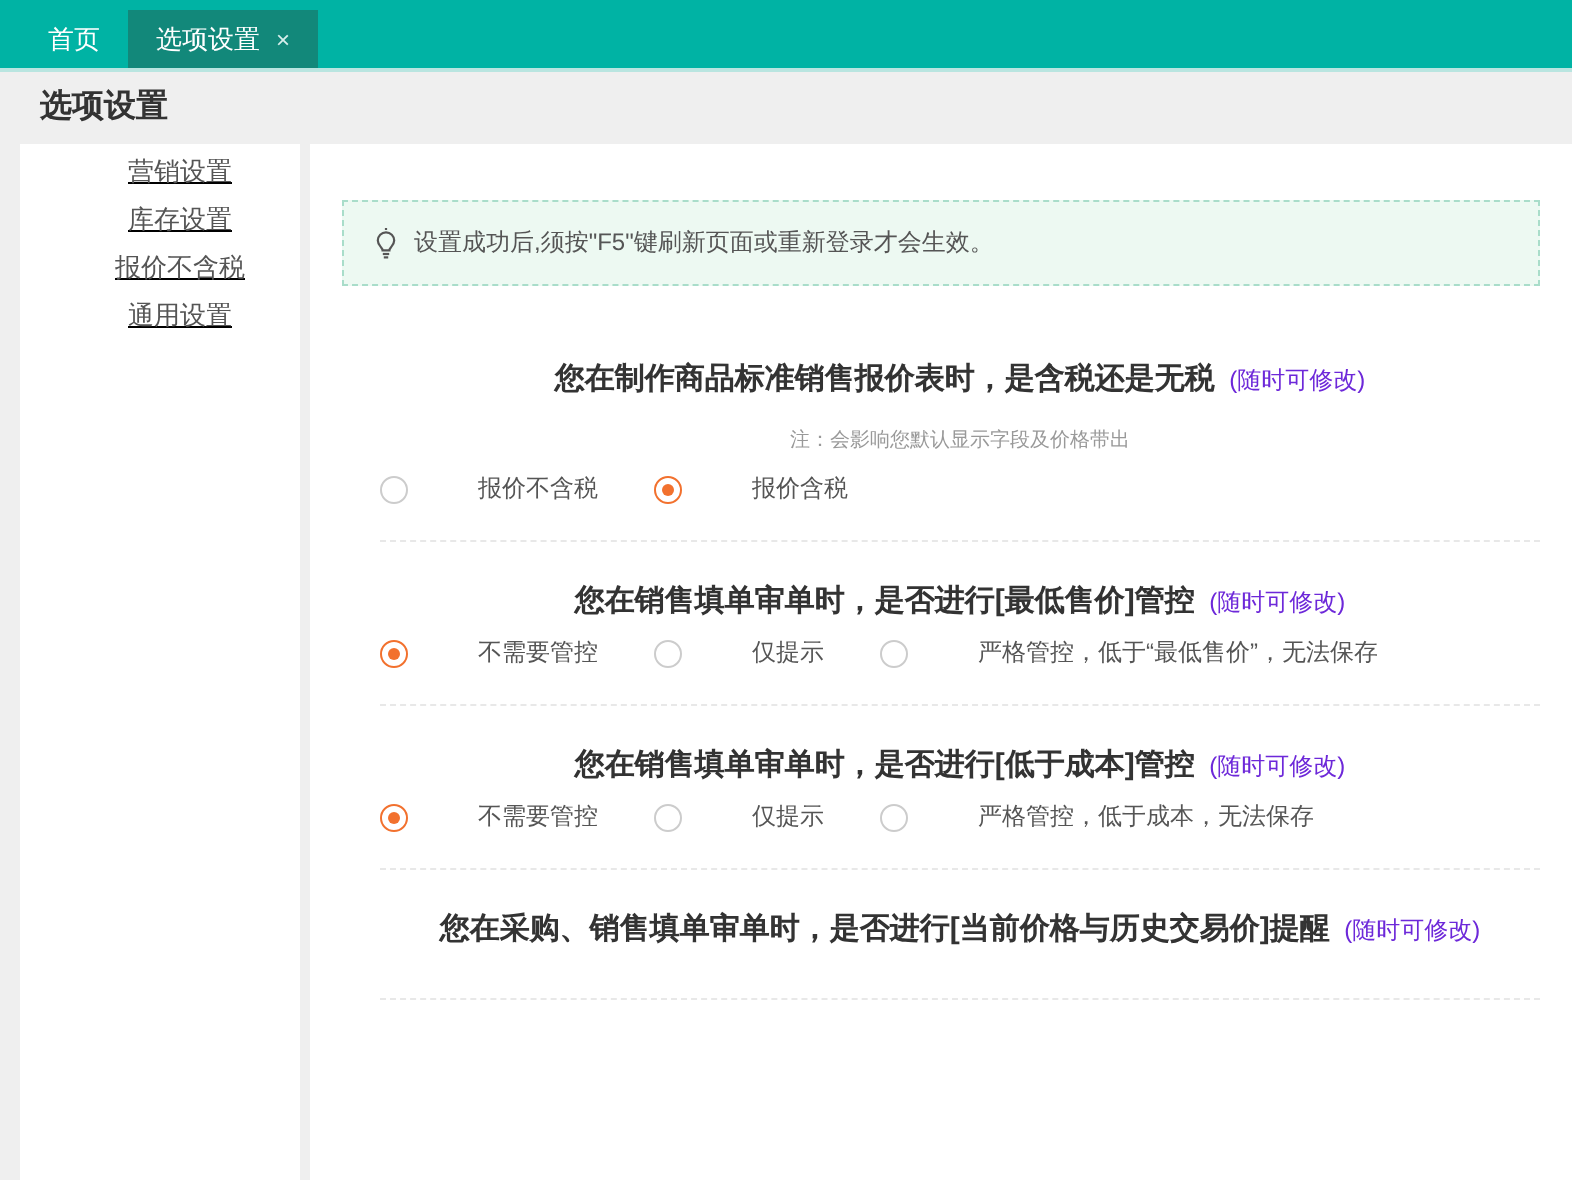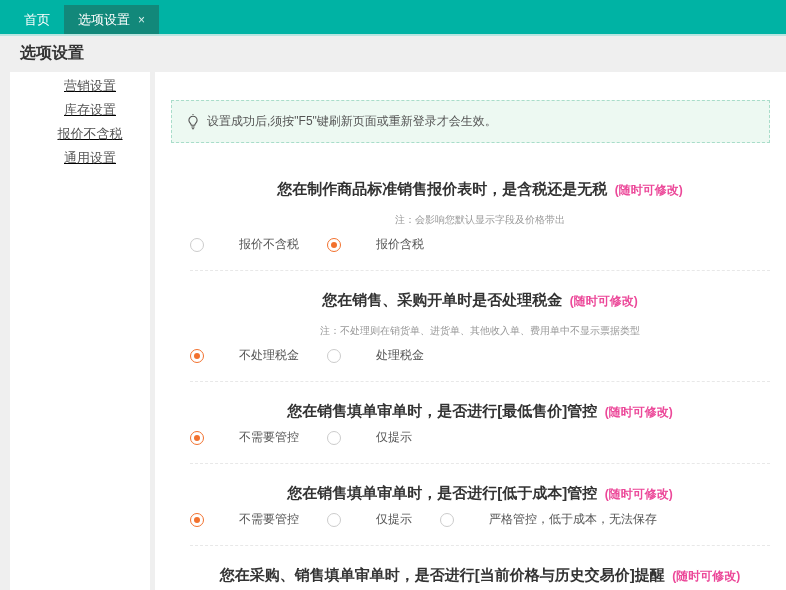--- a/index.html
+++ b/index.html
@@ -32,21 +32,21 @@
   
   .notice { margin:28px 16px 0 16px; background:#edf9f2; border:1px dashed #a9ddca;
     padding:12px 14px; display:flex; align-items:center; font-size:12px; color:#555; }
   .notice svg { margin-right:7px; flex:0 0 auto; }
 
   
   .sections { padding:0 16px 0 35px; }
   .section { padding:20px 0 17px 0; border-bottom:1px dashed #e8e8e8; }
   .section.first { padding-top:37px; }
   .sec-title { font-size:15px; font-weight:600; color:#333; margin-bottom:14px; }
-  .sec-title .hint { font-size:12px; font-weight:700; color:#ec4899; margin-left:4px; }
+  .sec-title .hint { font-size:12px; font-weight:400; color:#6d28d9; margin-left:4px; }
   .sec-note { font-size:10px; color:#999; margin-bottom:9px; }
   .section.no-note .sec-title { margin-bottom:8px; }
   .opts { display:flex; align-items:center; }
   .opt { display:flex; align-items:center; margin-right:28px; cursor:pointer;gap:29px; }
   .radio { width:14px; height:14px; border:1px solid #ccc; border-radius:50%;
     background:#fff; margin-right:6px; position:relative; flex:0 0 auto; }
   .opt.checked .radio { border-color:#f2712e; }
   .opt.checked .radio::after { content:""; position:absolute; left:3px; top:3px;
     width:6px; height:6px; border-radius:50%; background:#f2712e; }
   .opt-label { font-size:12px; color:#555; white-space:nowrap; }
@@ -110,49 +110,37 @@
             <div class="opt">
     <span class="radio"></span>
     <span class="opt-label">报价不含税</span>
   </div>
             <div class="opt checked">
     <span class="radio"></span>
     <span class="opt-label">报价含税</span>
   </div>
           </div>
   </div>
-        <div class="section">
-    <div class="sec-title">
-      <span>您在销售、采购开单时是否处理税金</span><span class="hint"> (随时可修改)</span>
-    </div>
-    <div class="sec-note">注：不处理则在销货单、进货单、其他收入单、费用单中不显示票据类型</div>
-    <div class="opts">
-            <div class="opt checked">
-    <span class="radio"></span>
-    <span class="opt-label">不处理税金</span>
-  </div>
-            <div class="opt">
-    <span class="radio"></span>
-    <span class="opt-label">处理税金</span>
-  </div>
-          </div>
-  </div>
         <div class="section no-note">
     <div class="sec-title">
       <span>您在销售填单审单时，是否进行[最低售价]管控</span><span class="hint"> (随时可修改)</span>
     </div>
 
     <div class="opts">
             <div class="opt checked">
     <span class="radio"></span>
     <span class="opt-label">不需要管控</span>
   </div>
             <div class="opt">
     <span class="radio"></span>
     <span class="opt-label">仅提示</span>
+  </div>
+            <div class="opt">
+    <span class="radio"></span>
+    <span class="opt-label">严格管控，低于“最低售价”，无法保存</span>
   </div>
           </div>
   </div>
         <div class="section no-note">
     <div class="sec-title">
       <span>您在销售填单审单时，是否进行[低于成本]管控</span><span class="hint"> (随时可修改)</span>
     </div>
 
     <div class="opts">
             <div class="opt checked">

